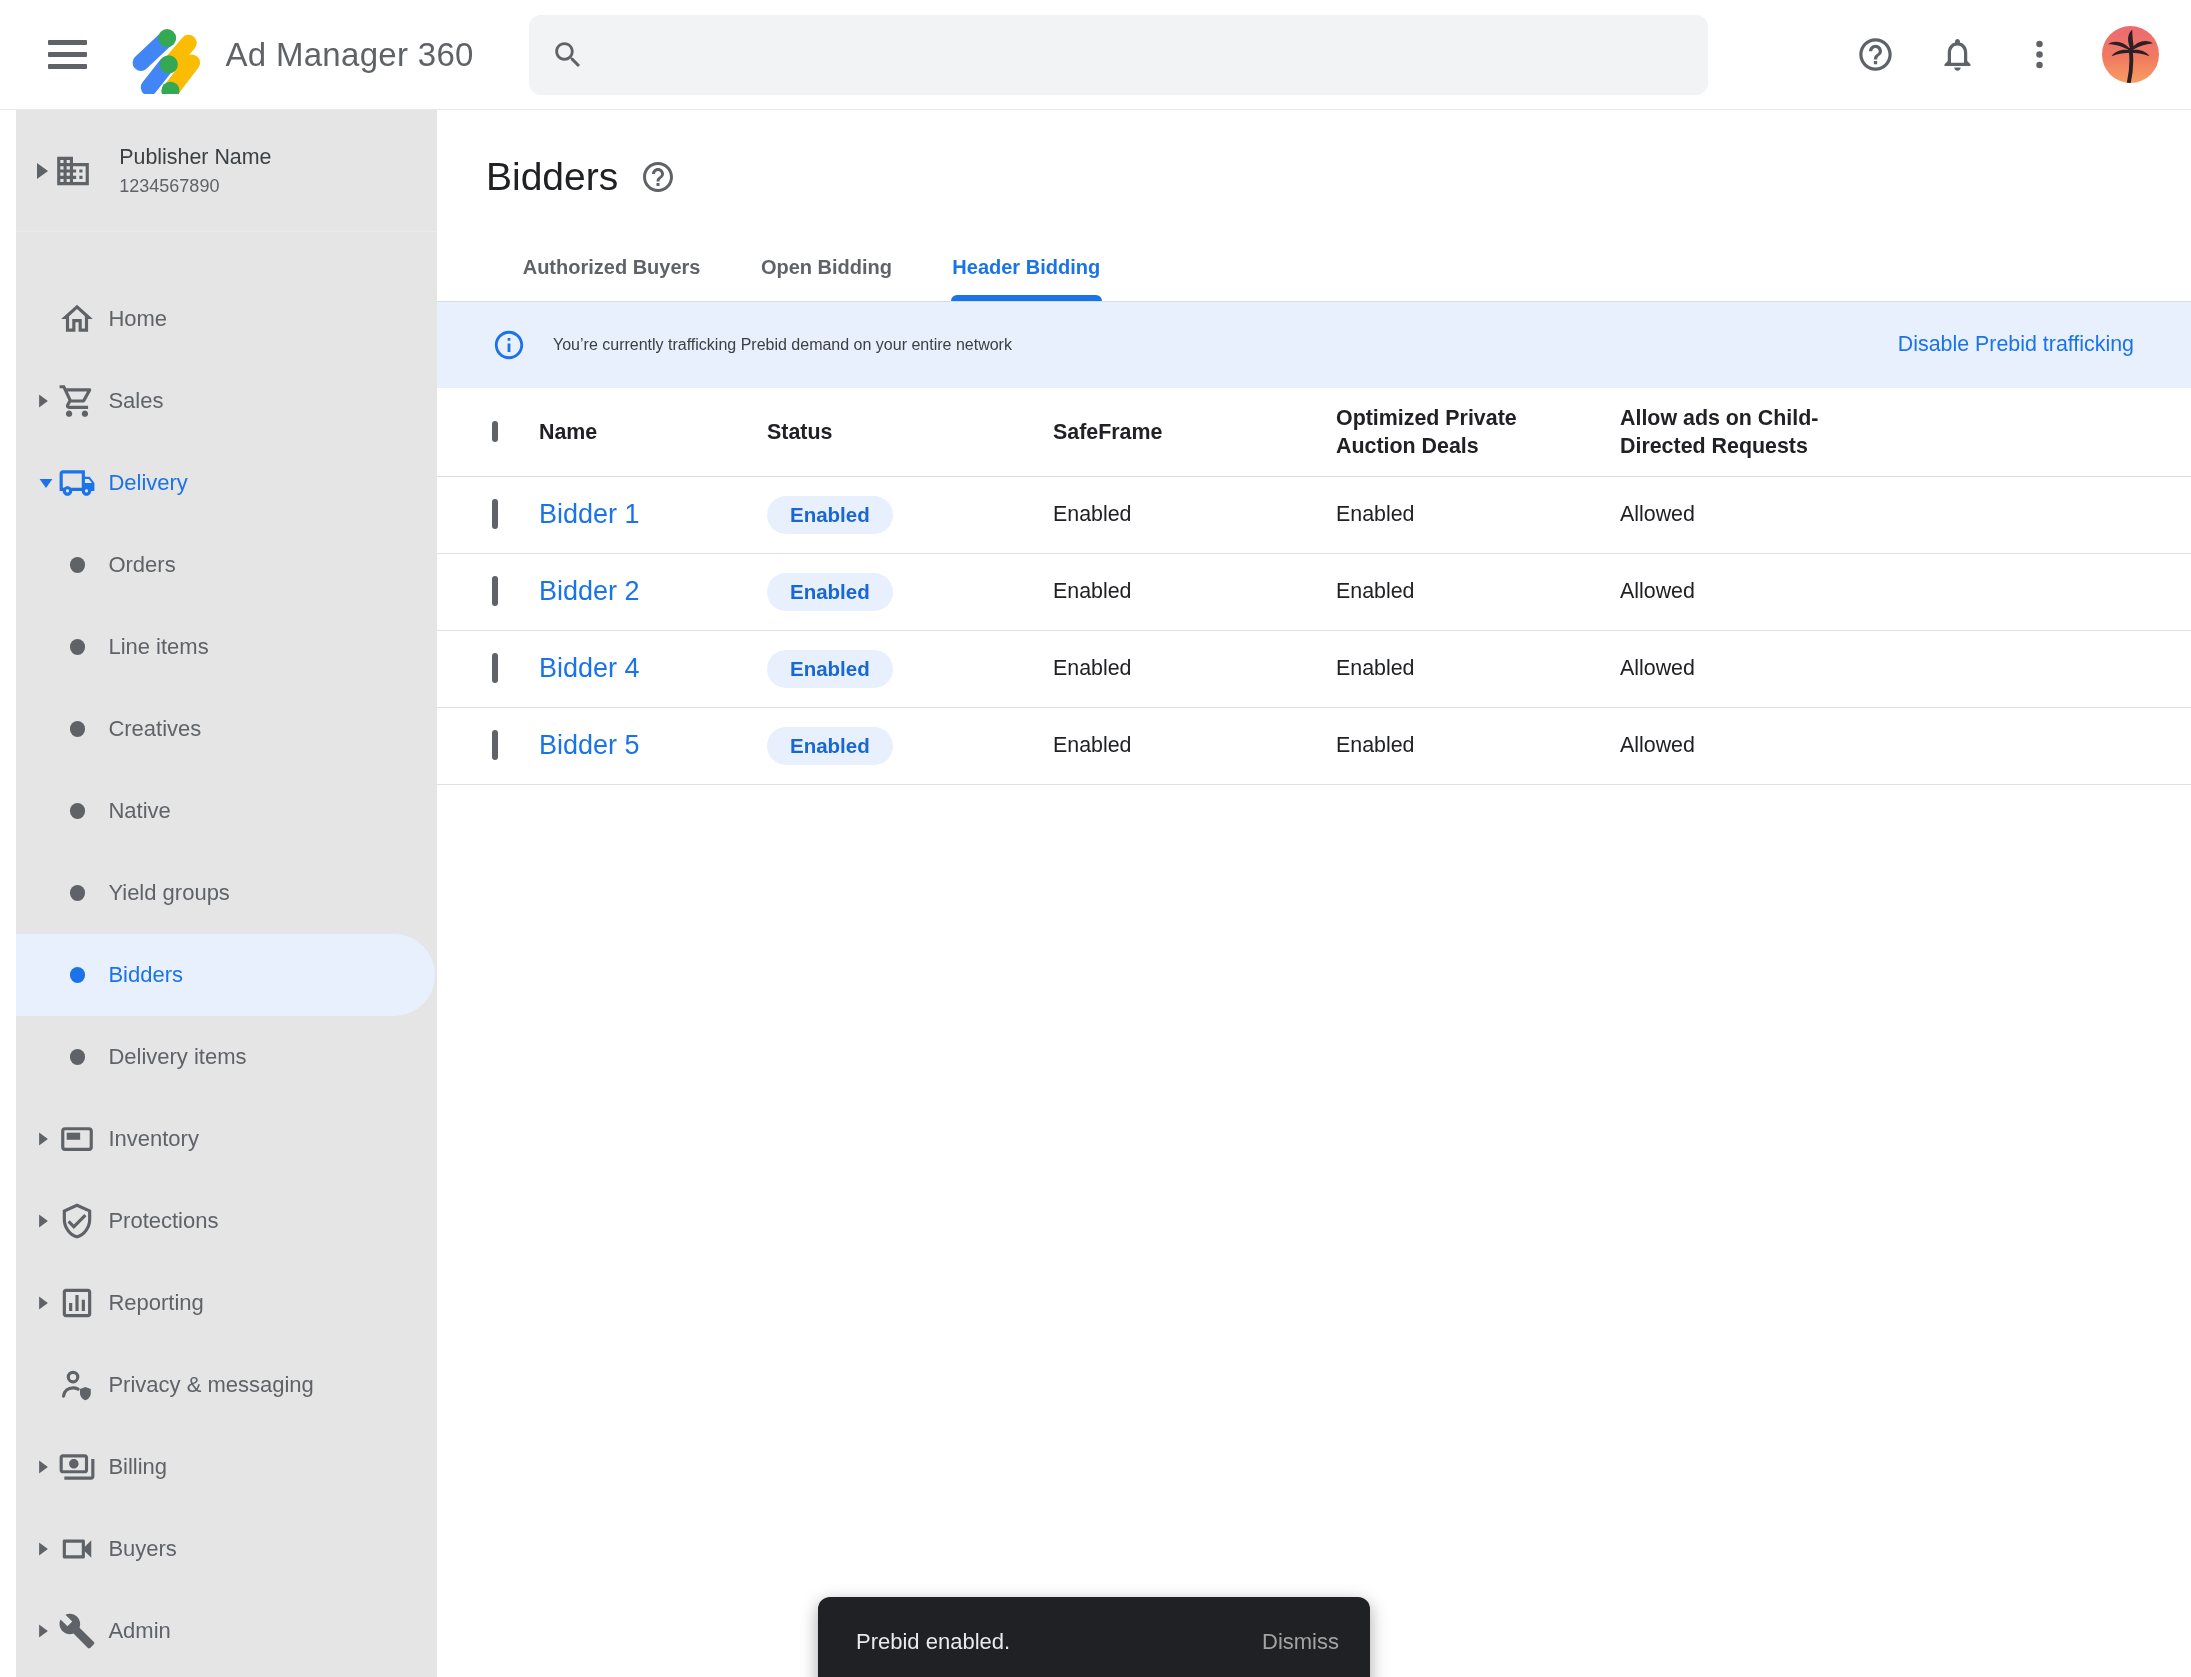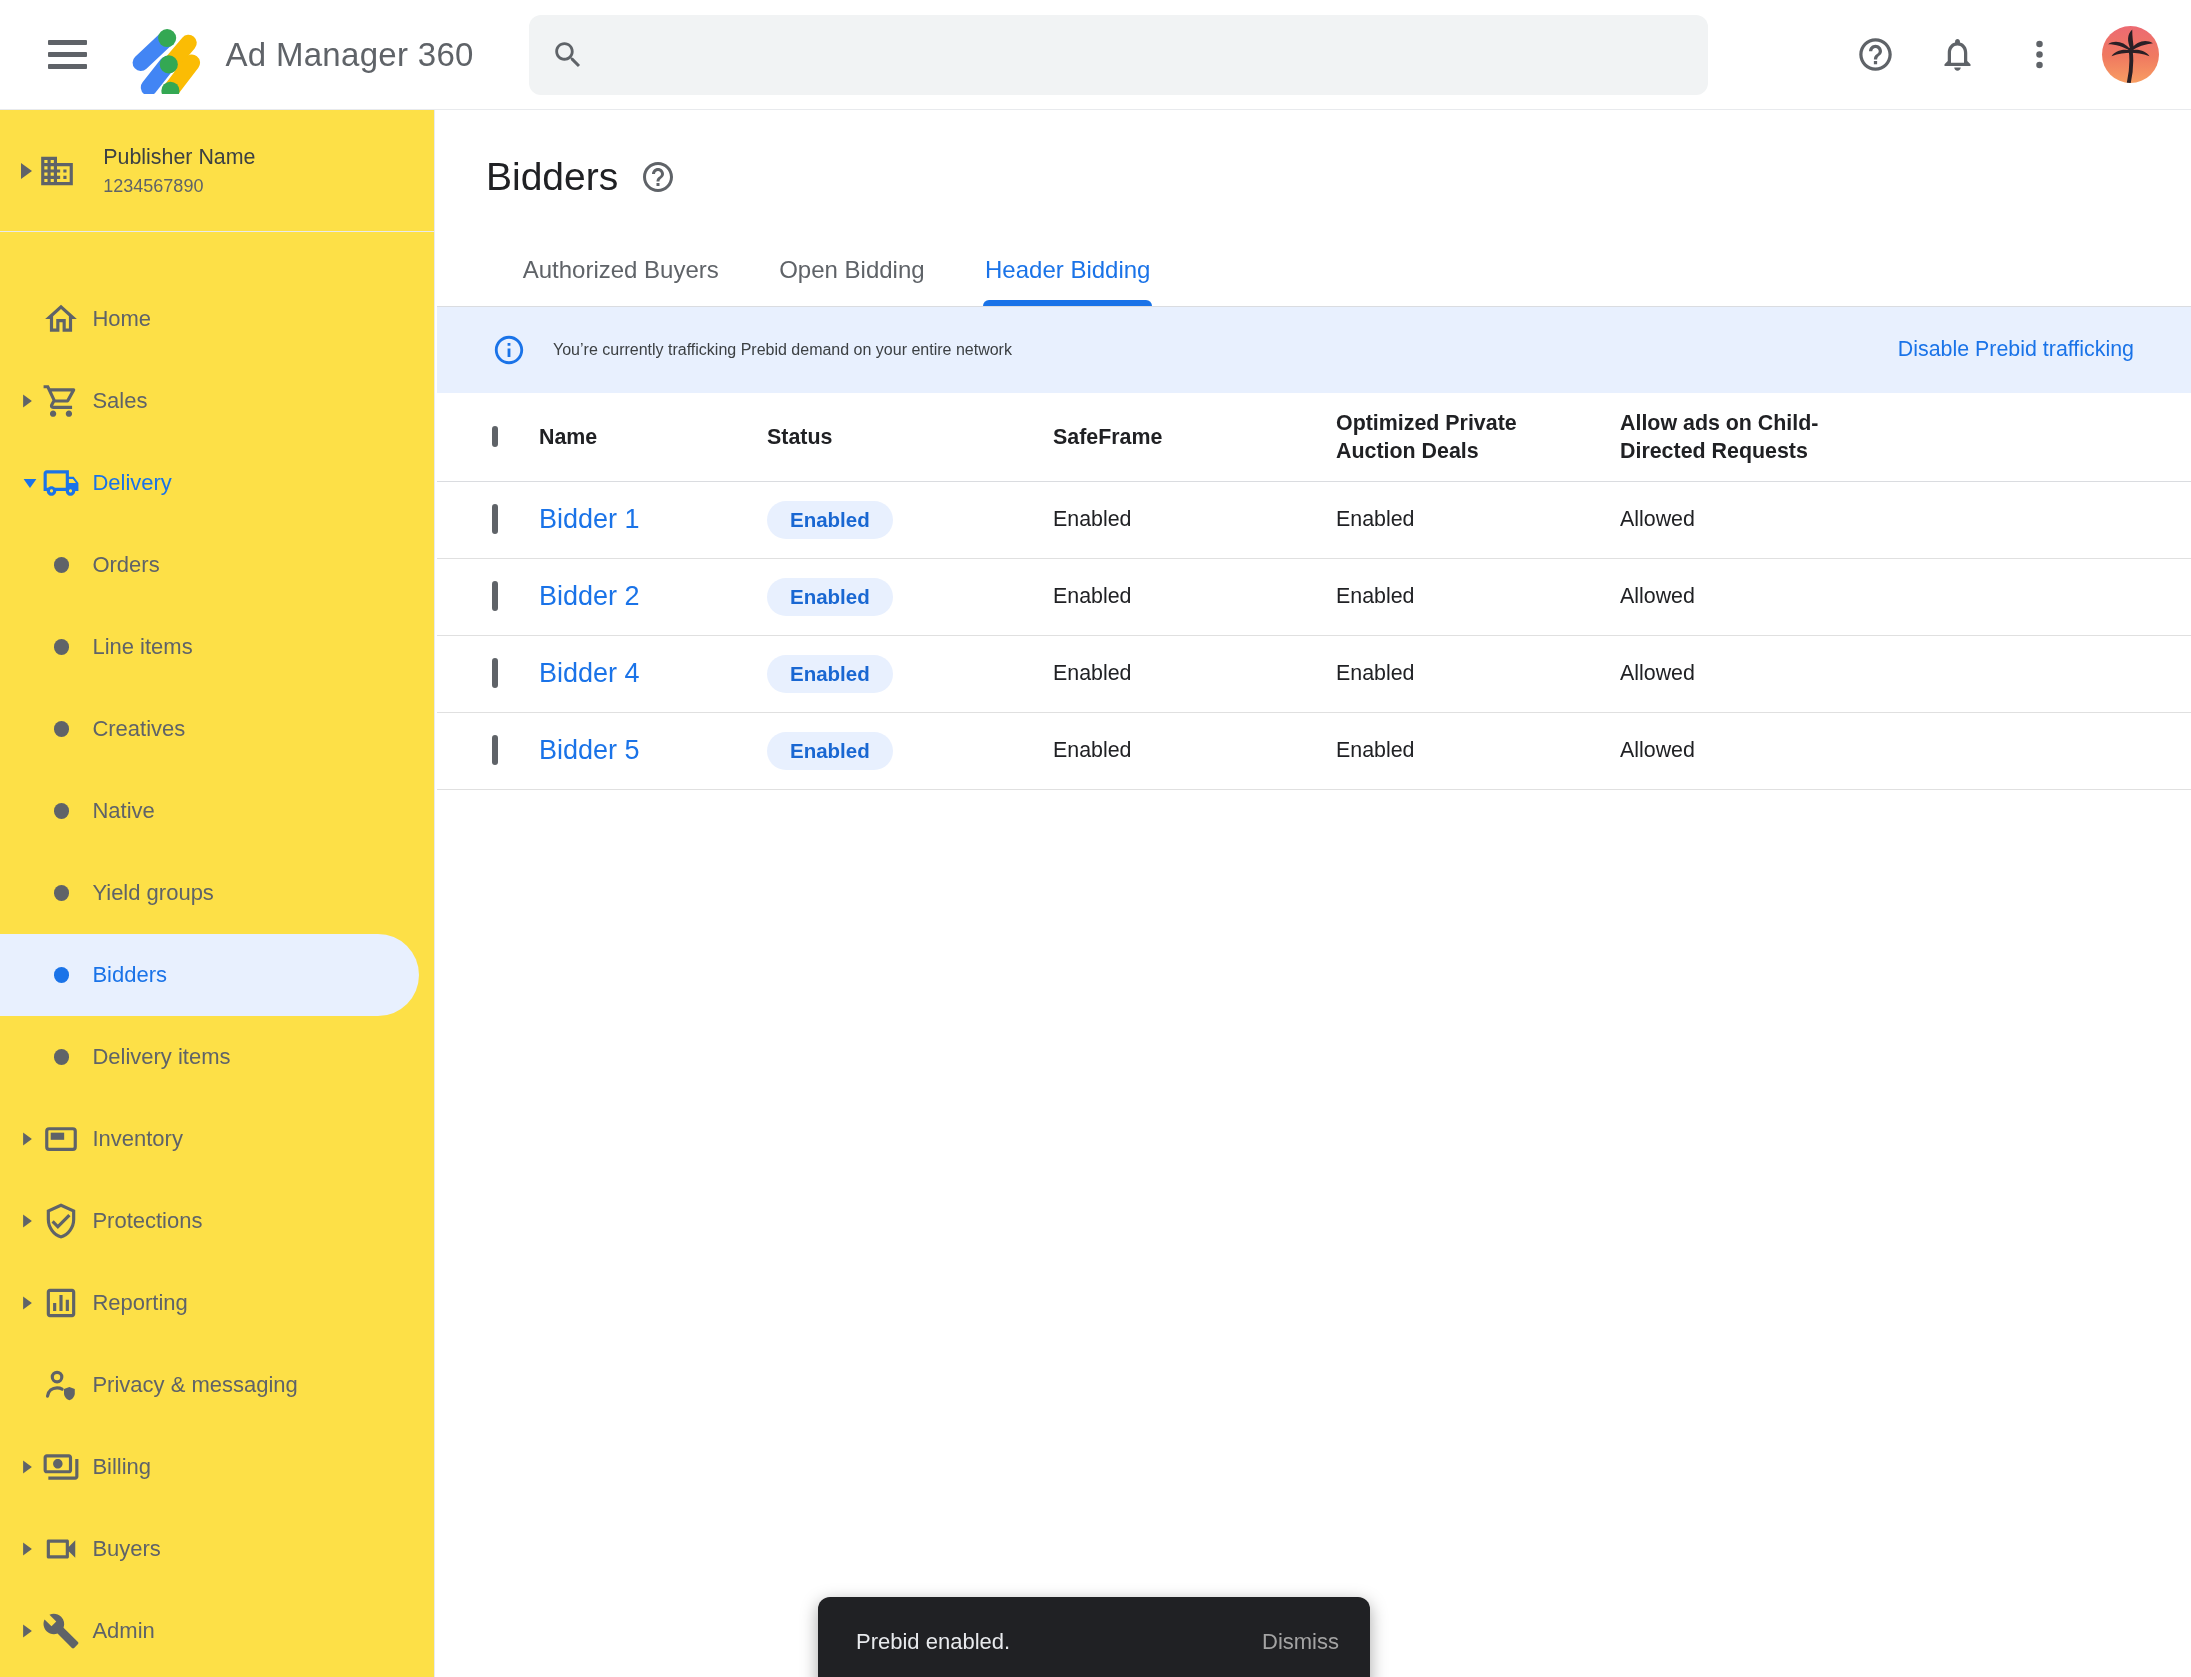--- a/index.html
+++ b/index.html
@@ -19,21 +19,21 @@
   .searchbar svg { flex:none; }
   .searchbar input { flex:1; height:51px; border:none; outline:none; background:transparent;
     font-size:24px; margin-left:19px; color:#202124; font-family:inherit; }
   .topbar-actions { margin-left:auto; margin-right:33px; display:flex; align-items:center; gap:43px; }
   .icon-btn { width:39px; height:39px; display:flex; align-items:center; justify-content:center; cursor:pointer; }
   .avatar { width:57px; height:57px; border-radius:50%; overflow:hidden; cursor:pointer;
     background:linear-gradient(180deg,#EC6A72 0%,#F07A60 55%,#F89E63 100%); position:relative; }
   .avatar svg { position:absolute; inset:0; }
 
   
-  .sidebar { position:absolute; top:110px; left:0; width:435px; bottom:0; background:#fde047;
+  .sidebar { position:absolute; top:110px; left:16px; width:435px; bottom:0; background:#e5e5e5;
     border-right:1.7px solid #E8EAED; }
   .publisher { height:122px; border-bottom:1.7px solid #E8EAED; display:flex; align-items:center;
     padding-left:20.5px; cursor:pointer; }
   .pub-text { margin-left:27px; }
   .pub-name { font-size:21.4px; color:#3C4043; }
   .pub-id { font-size:18px; color:#5F6368; margin-top:6px; }
   .caret-right { width:0; height:0; border-top:8.6px solid transparent; border-bottom:8.6px solid transparent;
     border-left:11px solid #5F6368; }
   .caret-down { width:0; height:0; border-left:8.6px solid transparent; border-right:8.6px solid transparent;
     border-top:11px solid #1A73E8; }
@@ -46,21 +46,21 @@
   .nav-item.expanded .nav-label { color:#1A73E8; font-weight:500; }
   .nav-item.selected { background:#E8F0FE; border-radius:0 41px 41px 0; width:419px; }
   .nav-item.selected .nav-label { color:#1A73E8; font-weight:500; }
   .nav-item.selected .dot { background:#1A73E8; }
 
   
   .main { position:absolute; top:110px; left:437px; right:0; bottom:0; background:#fff; }
   .title-row { margin-top:43px; padding-left:49px; height:48px; display:flex; align-items:center; gap:22px; }
   .page-title { font-size:39px; font-weight:400; color:#202124; }
   .tabbar { margin-top:48px; padding-left:84px; border-bottom:1.7px solid #DADCE0; display:flex; gap:57px; }
-  .tab { position:relative; padding:6.8px 1.7px 22px; font-size:24px; font-weight:400; color:#5F6368;
+  .tab { position:relative; padding:6.8px 1.7px 22px; font-size:20px; font-weight:700; color:#5F6368;
     cursor:pointer; white-space:nowrap; }
   .tab.active { color:#1A73E8; }
   .tab.active::after { content:""; position:absolute; left:0; right:0; bottom:0; height:6px;
     background:#1A73E8; border-radius:6px 6px 0 0; }
 
   .banner { height:86px; background:#E8F0FE; display:flex; align-items:center; padding:0 57px 0 55px; }
   .banner-msg { margin-left:27px; font-size:16px; color:#3C4043; }
   .banner-action { margin-left:auto; font-size:21.4px; font-weight:500; color:#1A73E8; cursor:pointer; white-space:nowrap; }
 
   .grid { display:grid; grid-template-columns:47px 228px 286px 283px 284px 1fr;

